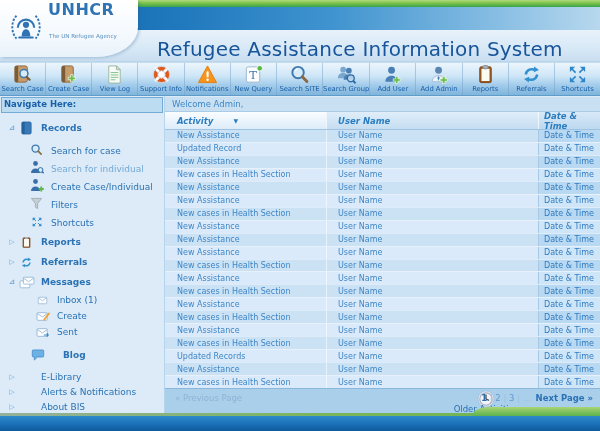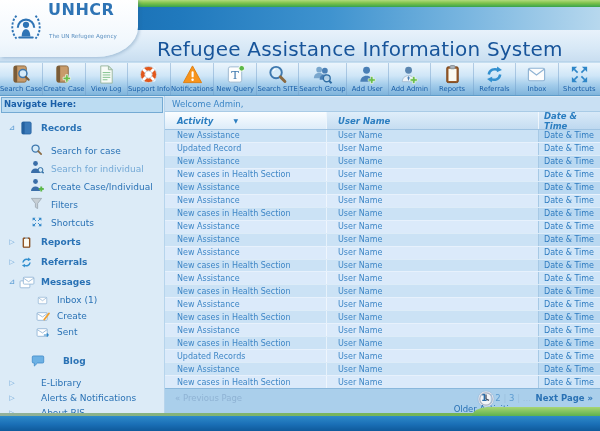--- a/index.html
+++ b/index.html
@@ -257,29 +257,20 @@
             <path d="M13.8 2.6l5 3.6-5.4 2.4z" fill="#3390cf"></path>
             <path d="M17 11a6.5 6.5 0 0 1-10 4.5" fill="none" stroke="#3390cf" stroke-width="2.6"></path>
             <path d="M8.2 19.4l-5-3.6 5.4-2.4z" fill="#3390cf"></path>
           </svg>
       </span>
       <span class="tb-lbl">Referrals</span>
     </div>
     <div class="tb-btn">
       <span class="tb-ic">
         <svg width="21" height="21" viewBox="0 0 22 22">
-            <rect x="2.5" y="4.5" width="17" height="13" rx="1.5" fill="#fdfdfd" stroke="#8fb3d4" stroke-width="1.2"></rect>
-            <path d="M3 5.5l8 6 8-6" fill="none" stroke="#8fb3d4" stroke-width="1.2"></path>
-          </svg>
-      </span>
-      <span class="tb-lbl">Inbox</span>
-    </div>
-    <div class="tb-btn">
-      <span class="tb-ic">
-        <svg width="21" height="21" viewBox="0 0 22 22">
             <g fill="#2e86c8">
               <path d="M3 3h5.5L3 8.5z"></path>
               <path d="M19 3v5.5L13.5 3z"></path>
               <path d="M3 19v-5.5L8.5 19z"></path>
               <path d="M19 19h-5.5L19 13.5z"></path>
             </g>
             <g stroke="#2e86c8" stroke-width="1.8">
               <line x1="5.5" y1="5.5" x2="9" y2="9"></line>
               <line x1="16.5" y1="5.5" x2="13" y2="9"></line>
               <line x1="5.5" y1="16.5" x2="9" y2="13"></line>
@@ -423,21 +414,21 @@
           <span class="tic">
             <svg width="14" height="11" viewBox="0 0 16 13">
                 <rect x="1" y="2" width="12" height="9" rx="1" fill="#fff" stroke="#8fb3d4"></rect>
                 <path d="M1 3l6.5 4L13 3" fill="none" stroke="#8fb3d4"></path>
                 <path d="M9 9.5h5.5m0 0l-2-2m2 2l-2 2" stroke="#2e86c8" fill="none" stroke-width="1.3"></path>
               </svg>
           </span>
           <span class="tlbl">Sent</span>
         </div>
 
-        <div class="titem lvl0" style="margin-top:11px;gap:11px;">
+        <div class="titem lvl0" style="margin-top:5px;gap:11px;">
           <span class="exp"></span>
           <span class="tic">
             <svg width="14" height="12" viewBox="0 0 15 13">
                 <path d="M2.5 1h10a1.2 1.2 0 0 1 1.2 1.2v5.3a1.2 1.2 0 0 1-1.2 1.2H7L3.5 12V8.7h-1A1.2 1.2 0 0 1 1.3 7.5V2.2A1.2 1.2 0 0 1 2.5 1z" fill="#6db1e4" stroke="#3a86c8" stroke-width=".8"></path>
               </svg>
           </span>
           <span class="tlbl">Blog</span>
         </div>
 
         <div class="titem lvl0 plain lvl0b" style="margin-top:4px;">

